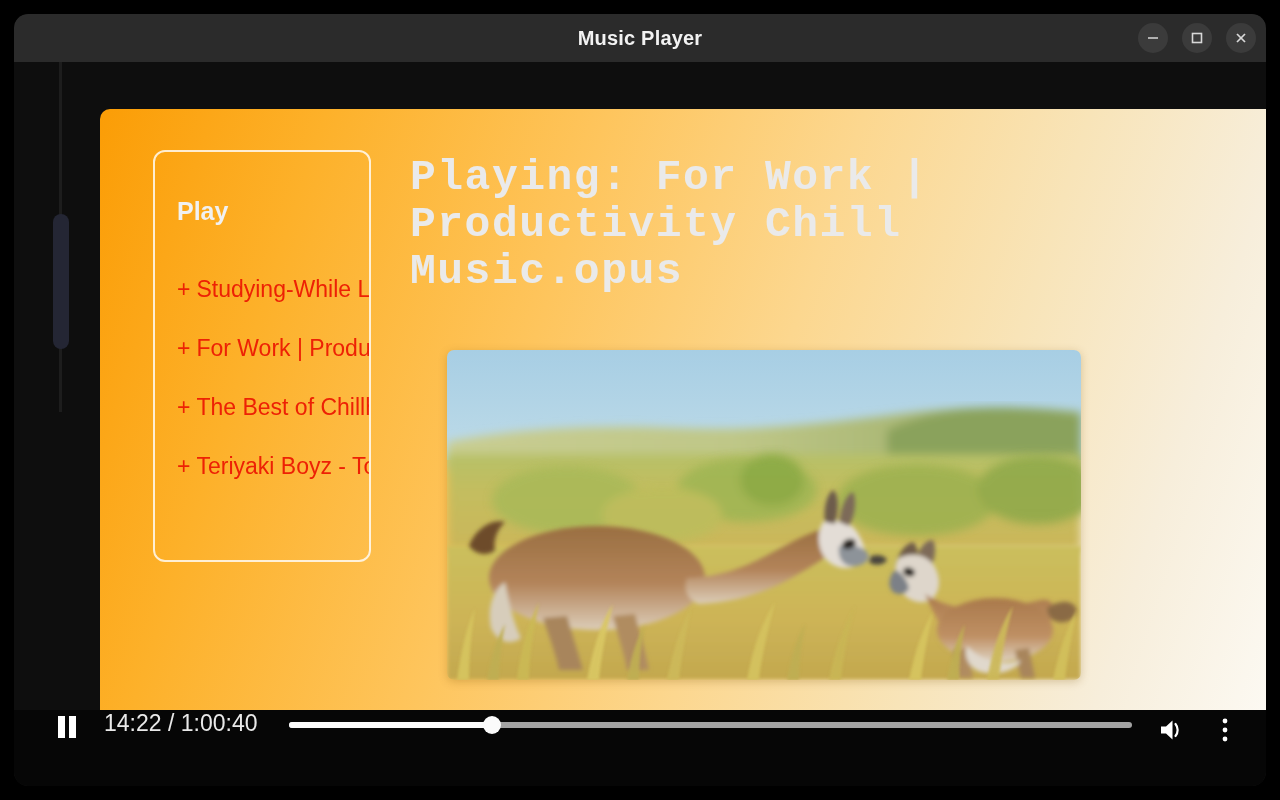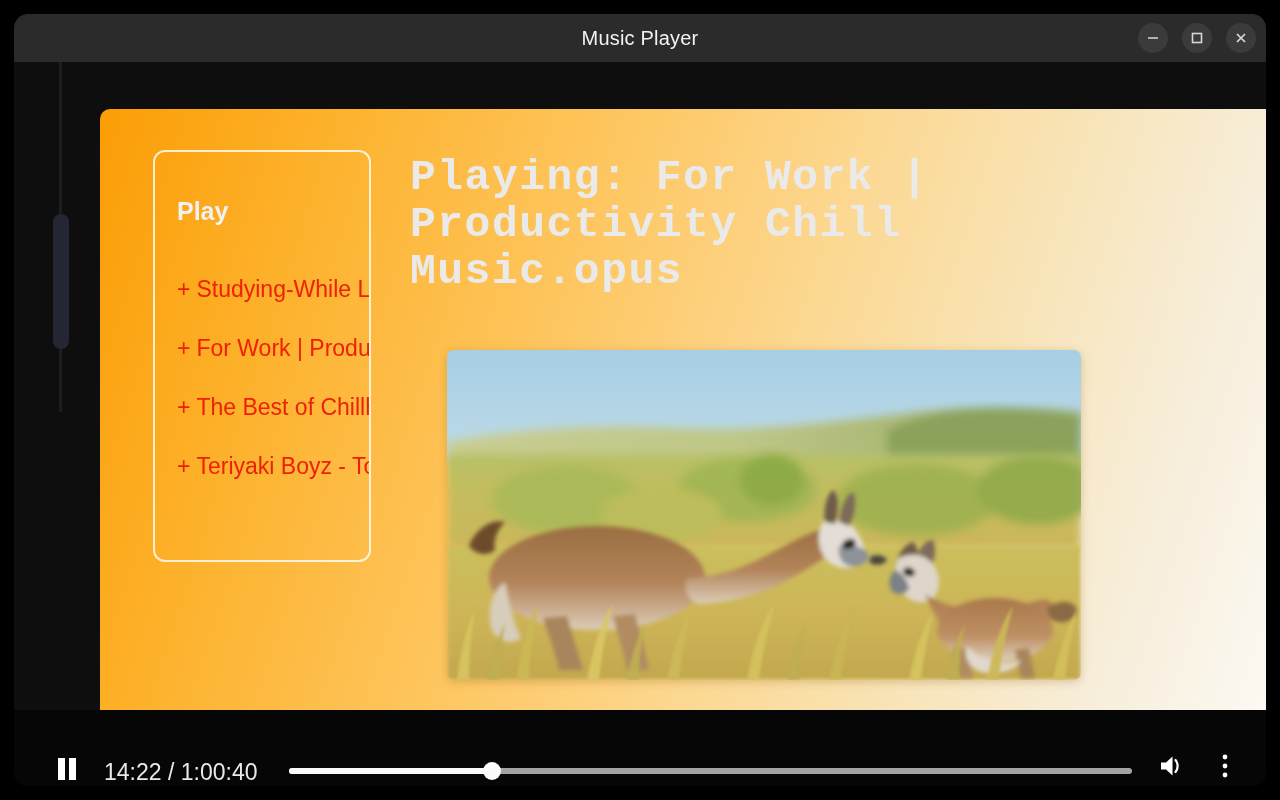--- a/index.html
+++ b/index.html
@@ -28,21 +28,21 @@
     background:#2b2b2b;
     border-radius:14px 14px 0 0;
   }
   #title-text {
     position:absolute; left:0; top:0;
     width:100%; height:48px;
     line-height:48px;
     text-align:center;
     color:#f2f2f2;
     font-size:20px;
-    font-weight:normal;
+    font-weight:bold;
     letter-spacing:.2px;
   }
   .win-btn {
     position:absolute; top:9px;
     width:30px; height:30px;
     border-radius:50%;
     background:#3b3b3b;
     display:flex; align-items:center; justify-content:center;
     cursor:pointer;
   }
@@ -163,21 +163,21 @@
   #artwork svg { display:block; width:100%; height:100%; }
 
   
   #controls {
     position:absolute;
     left:0; bottom:0;
     width:100%; height:76px;
     background:#060606;
     border-radius:0 0 14px 14px;
     display:flex;
-    align-items:flex-end;
+    align-items:flex-start;
   }
   #play-pause-btn {
     margin-left:36px;
     width:34px; height:34px;
     display:flex; align-items:center; justify-content:center;
     cursor:pointer;
     background:none; border:none;
   }
   #time-display {
     margin-left:20px;

